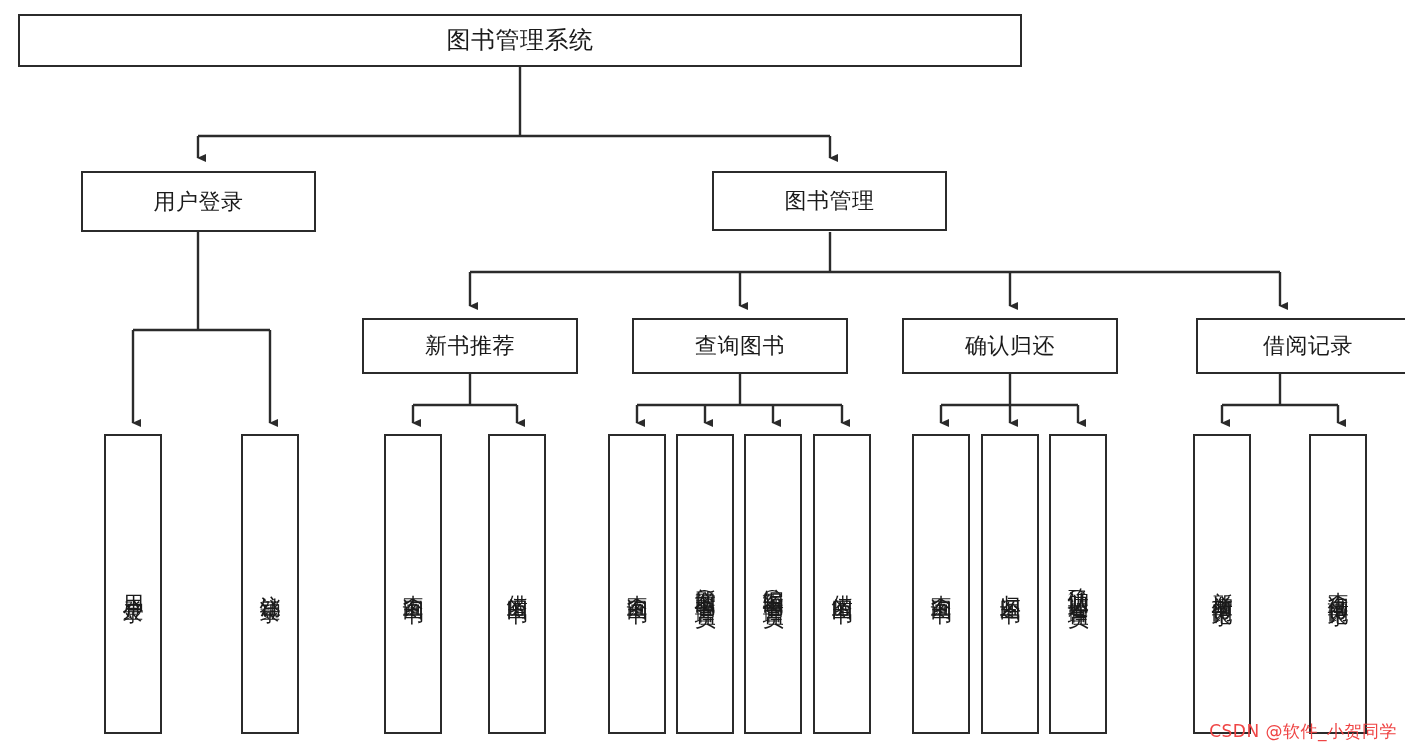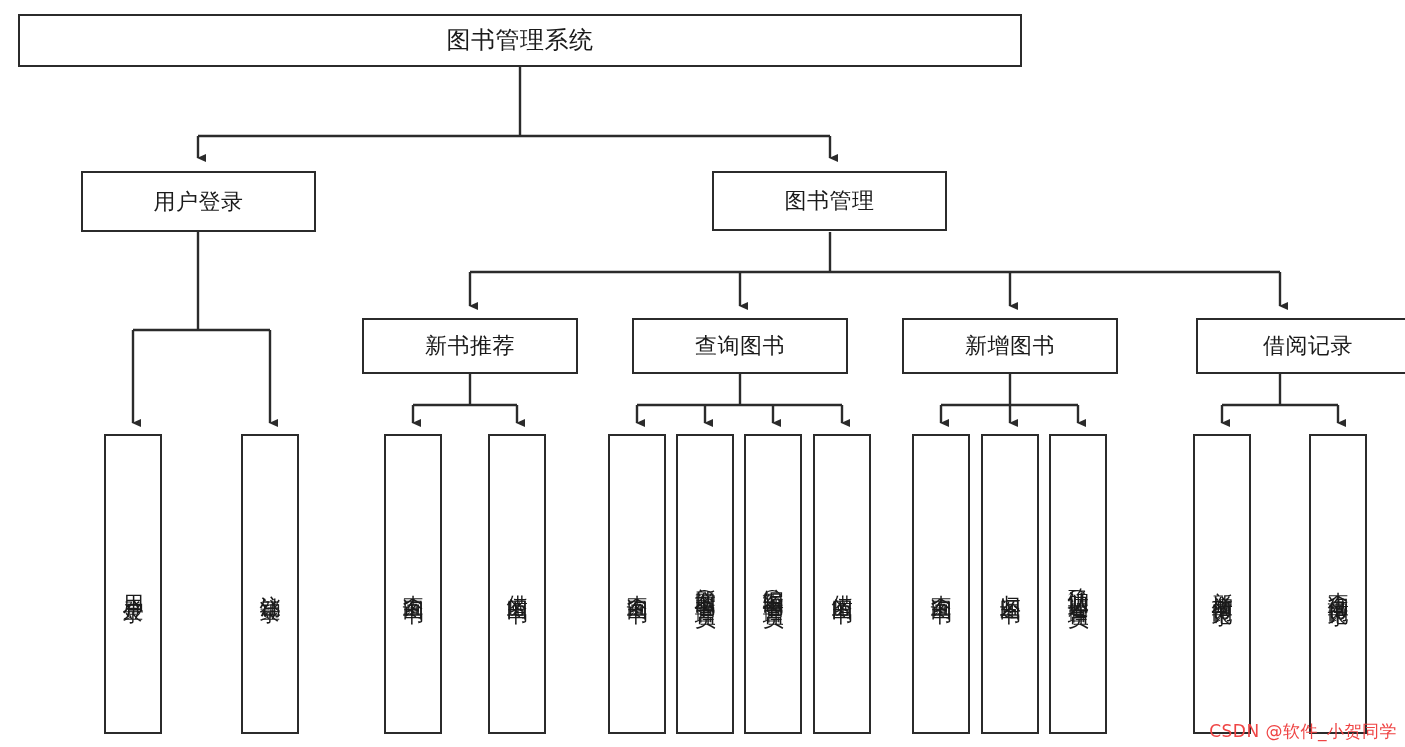--- a/index.html
+++ b/index.html
@@ -123,21 +123,21 @@
     <span class="label">图书管理</span>
   </div>
 
   <div class="node h" style="left:362px;top:318px;width:216px;height:56px;">
     <span class="label">新书推荐</span>
   </div>
   <div class="node h" style="left:632px;top:318px;width:216px;height:56px;">
     <span class="label">查询图书</span>
   </div>
   <div class="node h" style="left:902px;top:318px;width:216px;height:56px;">
-    <span class="label">新增图书</span>
+    <span class="label">确认归还</span>
   </div>
   <div class="node h" style="left:1196px;top:318px;width:224px;height:56px;">
     <span class="label">借阅记录</span>
   </div>
 
   <div class="node v" style="left:104px;top:434px;width:58px;height:300px;">
     <span class="label">用户登录</span>
   </div>
   <div class="node v" style="left:241px;top:434px;width:58px;height:300px;">
     <span class="label">注销登录</span>

